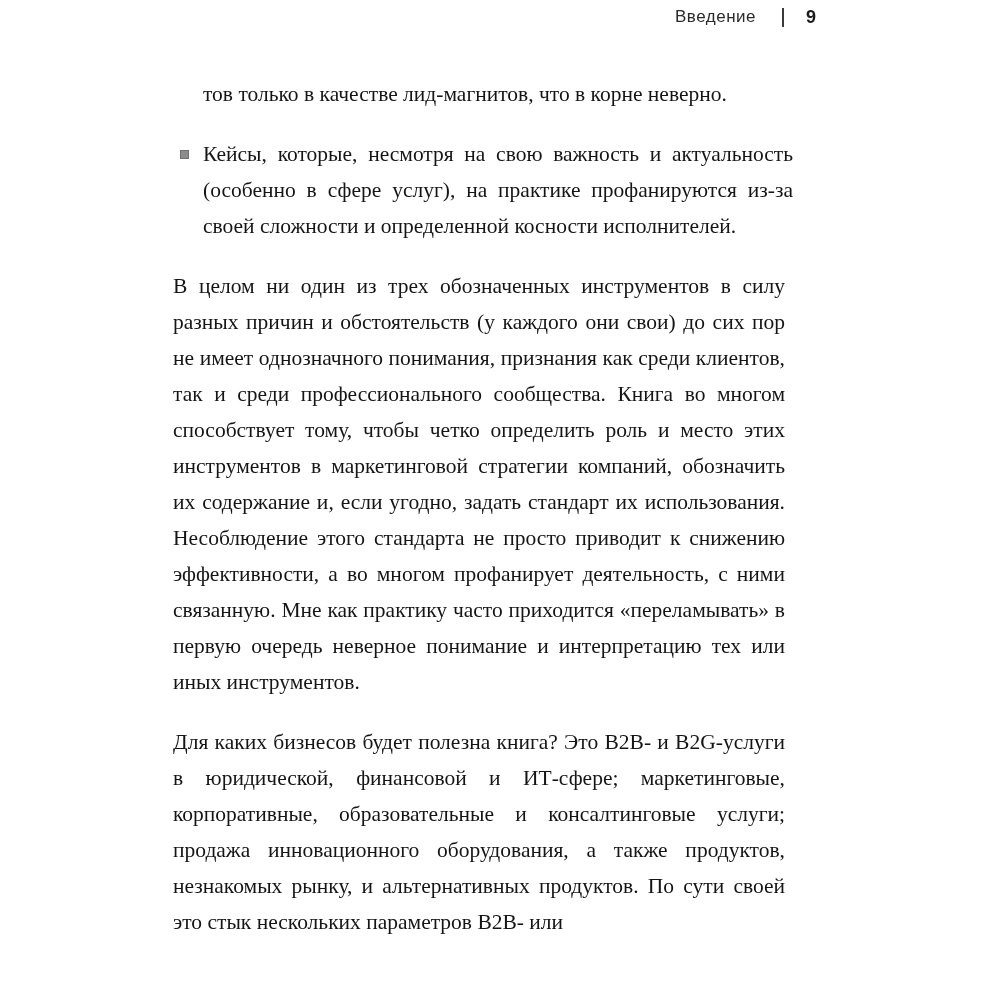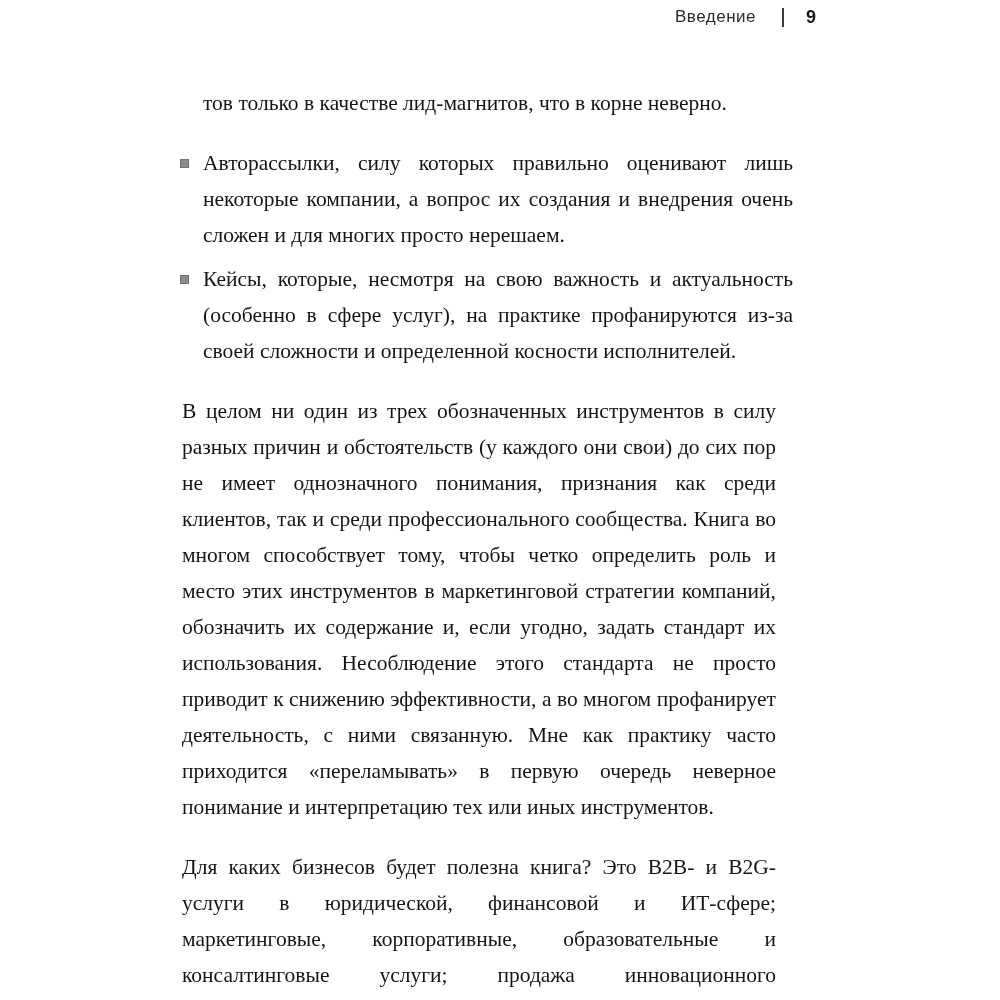--- a/index.html
+++ b/index.html
@@ -61,21 +61,21 @@
 
   
   .text-column {
     position: absolute;
     left: 165px;
     top: 68px;
     width: 628px;
   }
 
   p.para {
-    margin: 17px;
+    margin: 8px;
     font-size: 21.5px;
     line-height: 36px;
     text-align: justify;
     text-justify: inter-word;
     hyphens: manual;
     color: #151515;
   }
 
   
   p.para.continued {
@@ -136,24 +136,20 @@
     <span class="rh-folio">9</span>
   </div>
 
   <div class="text-column">
 
     <p class="para continued">тов только в качестве лид-магнитов, что в корне неверно.</p>
 
     <ul class="bullet-list">
       <li>
         <span class="bullet-marker"></span>
-        <span>Авторассылки, силу которых правильно оценивают лишь некоторые компании, а вопрос их создания и внедрения очень сложен и для многих просто нерешаем.</span>
-      </li>
-      <li>
-        <span class="bullet-marker"></span>
         <span>Кейсы, которые, несмотря на свою важность и актуальность (особенно в сфере услуг), на практике профанируются из-за своей сложности и определенной косности исполнителей.</span>
       </li>
     </ul>
 
     <p class="para spaced">В целом ни один из трех обозначенных инструментов в силу разных причин и обстоятельств (у каждого они свои) до сих пор не имеет однозначного понимания, признания как среди клиентов, так и среди профессионального сообщества. Книга во многом способствует тому, чтобы четко определить роль и место этих инструментов в маркетинговой стратегии компаний, обозначить их содержание и, если угодно, задать стандарт их использования. Несоблюдение этого стандарта не просто приводит к снижению эффективности, а во многом профанирует деятельность, с ними связанную. Мне как практику часто приходится «переламывать» в первую очередь неверное понимание и интерпретацию тех или иных инструментов.</p>
 
     <div class="tail-block">
       <p class="para">Для каких бизнесов будет полезна книга? Это B2B- и B2G-услуги в юридической, финансовой и ИТ-сфере; маркетинговые, корпоративные, образовательные и консалтинговые услуги; продажа инновационного оборудования, а также продуктов, незнакомых рынку, и альтернативных продуктов. По сути своей это стык нескольких параметров B2B- или</p>
     </div>
 

